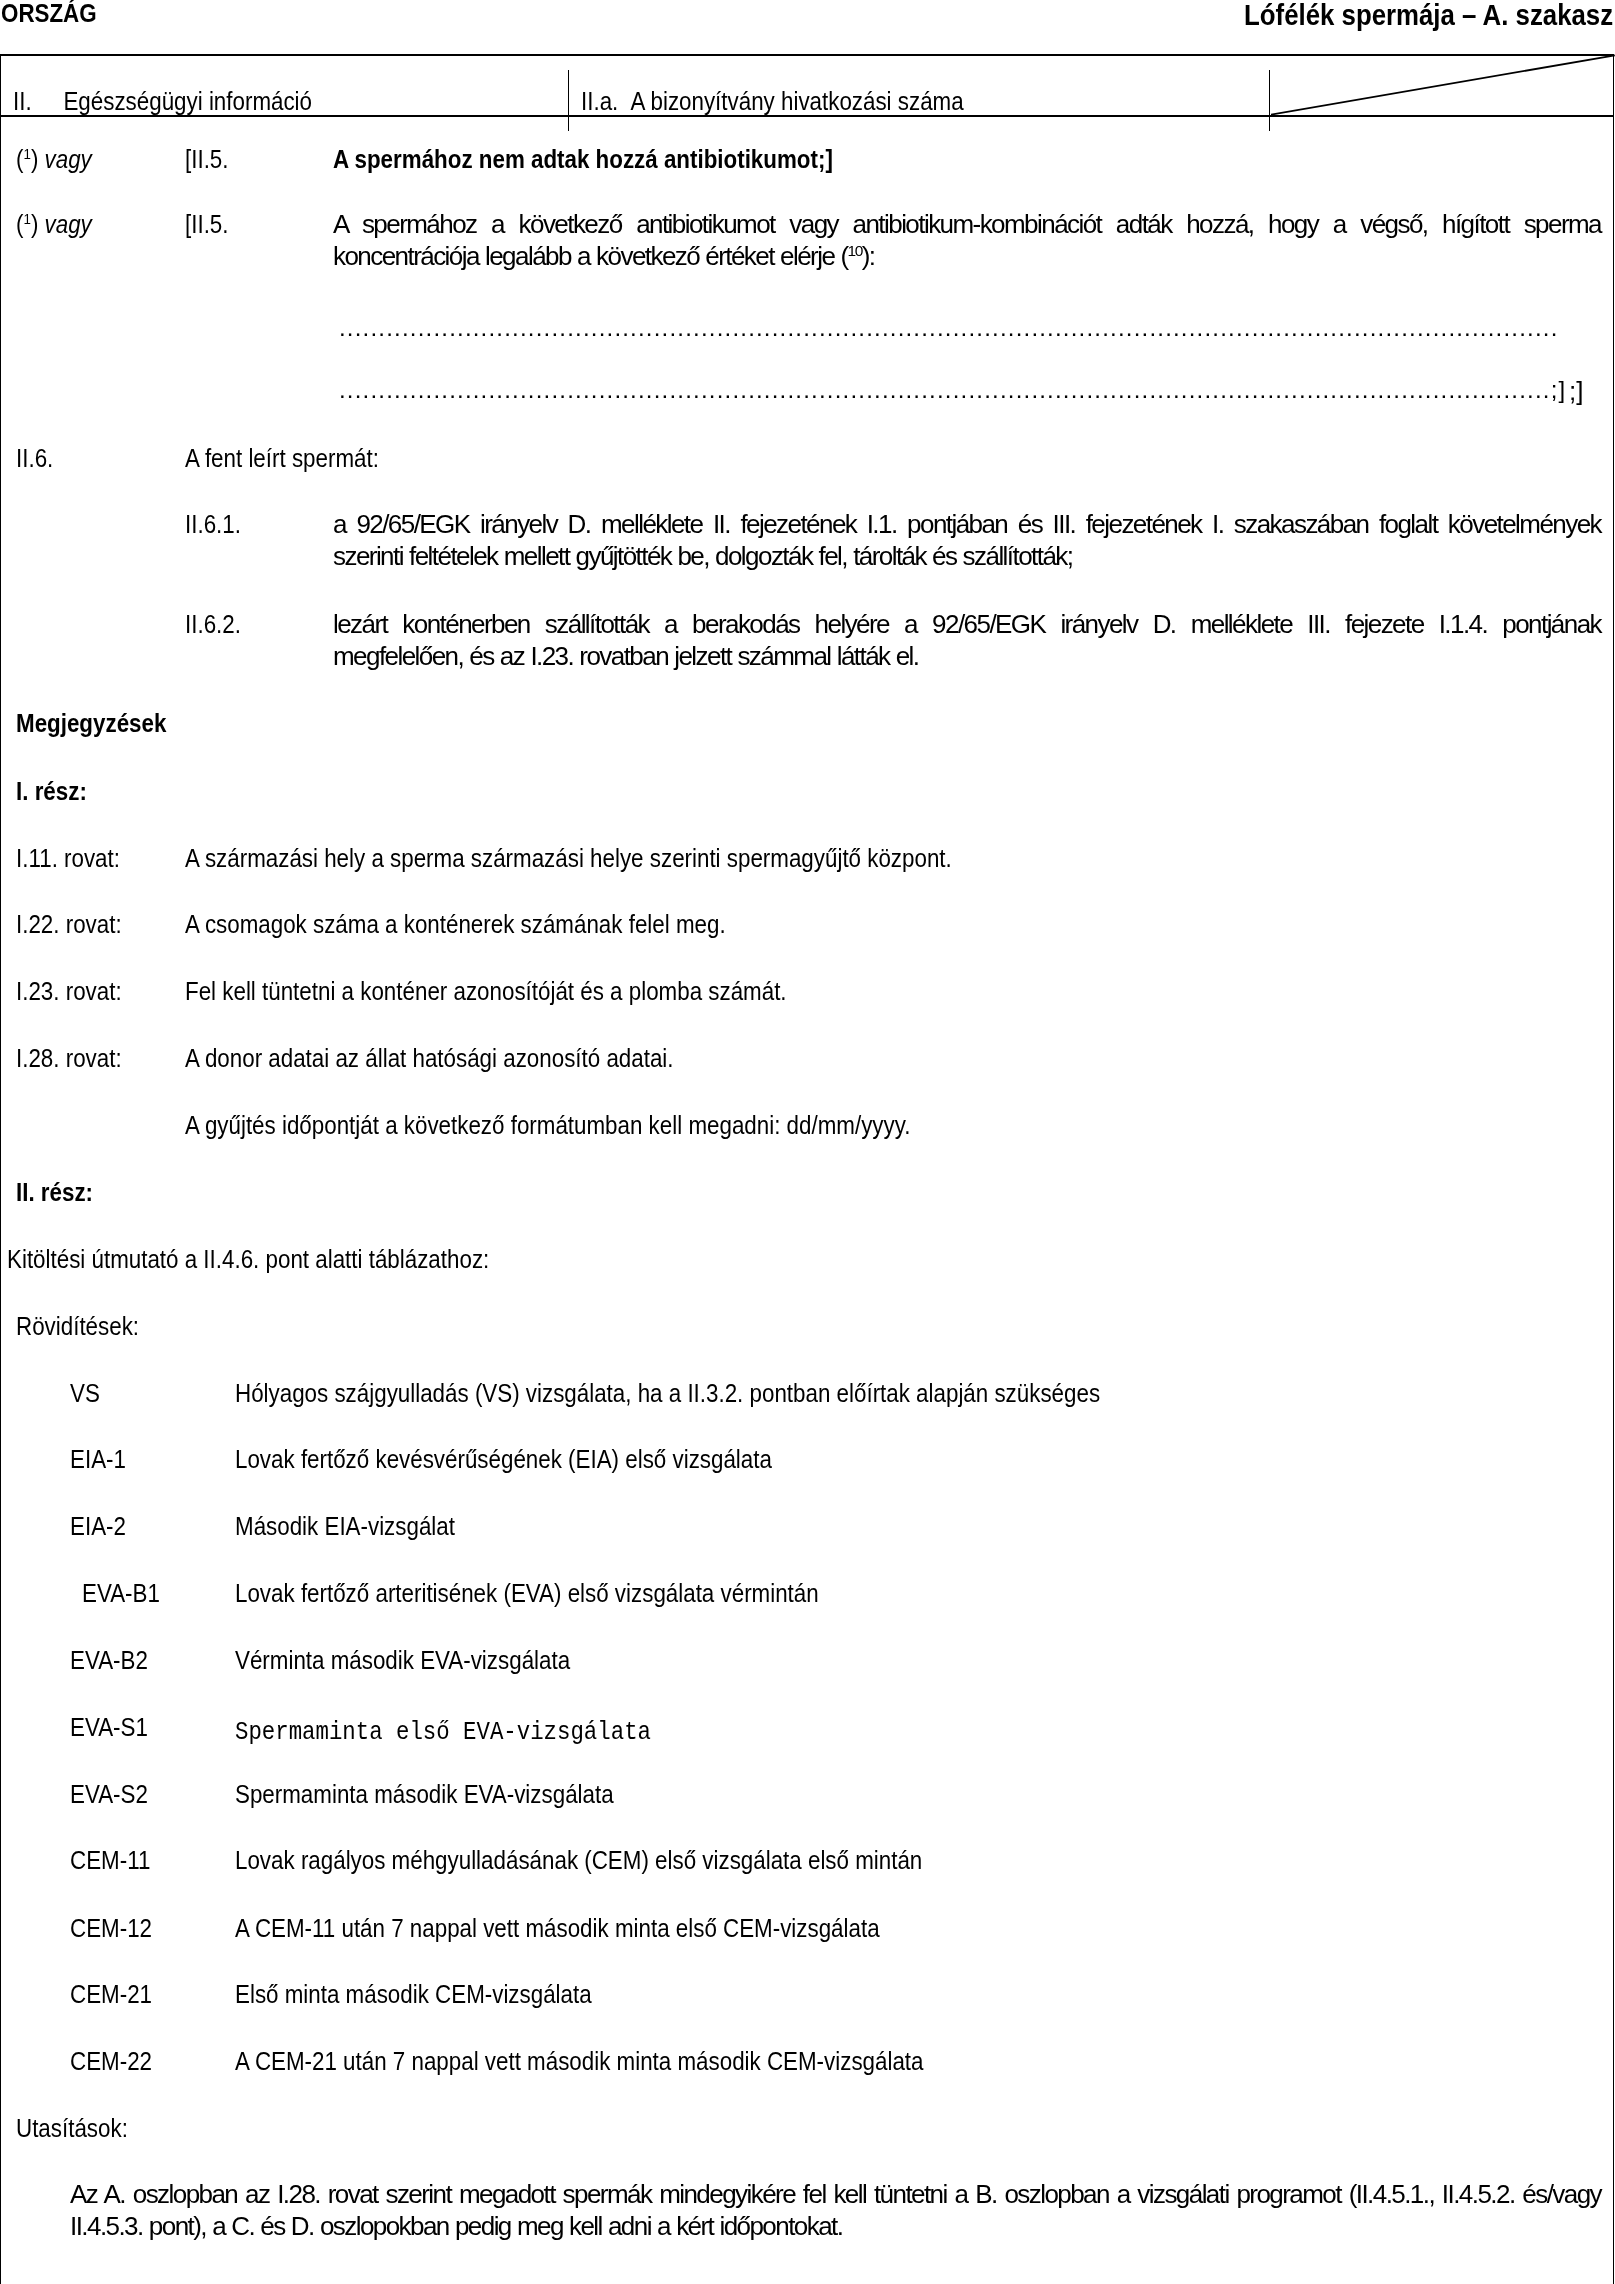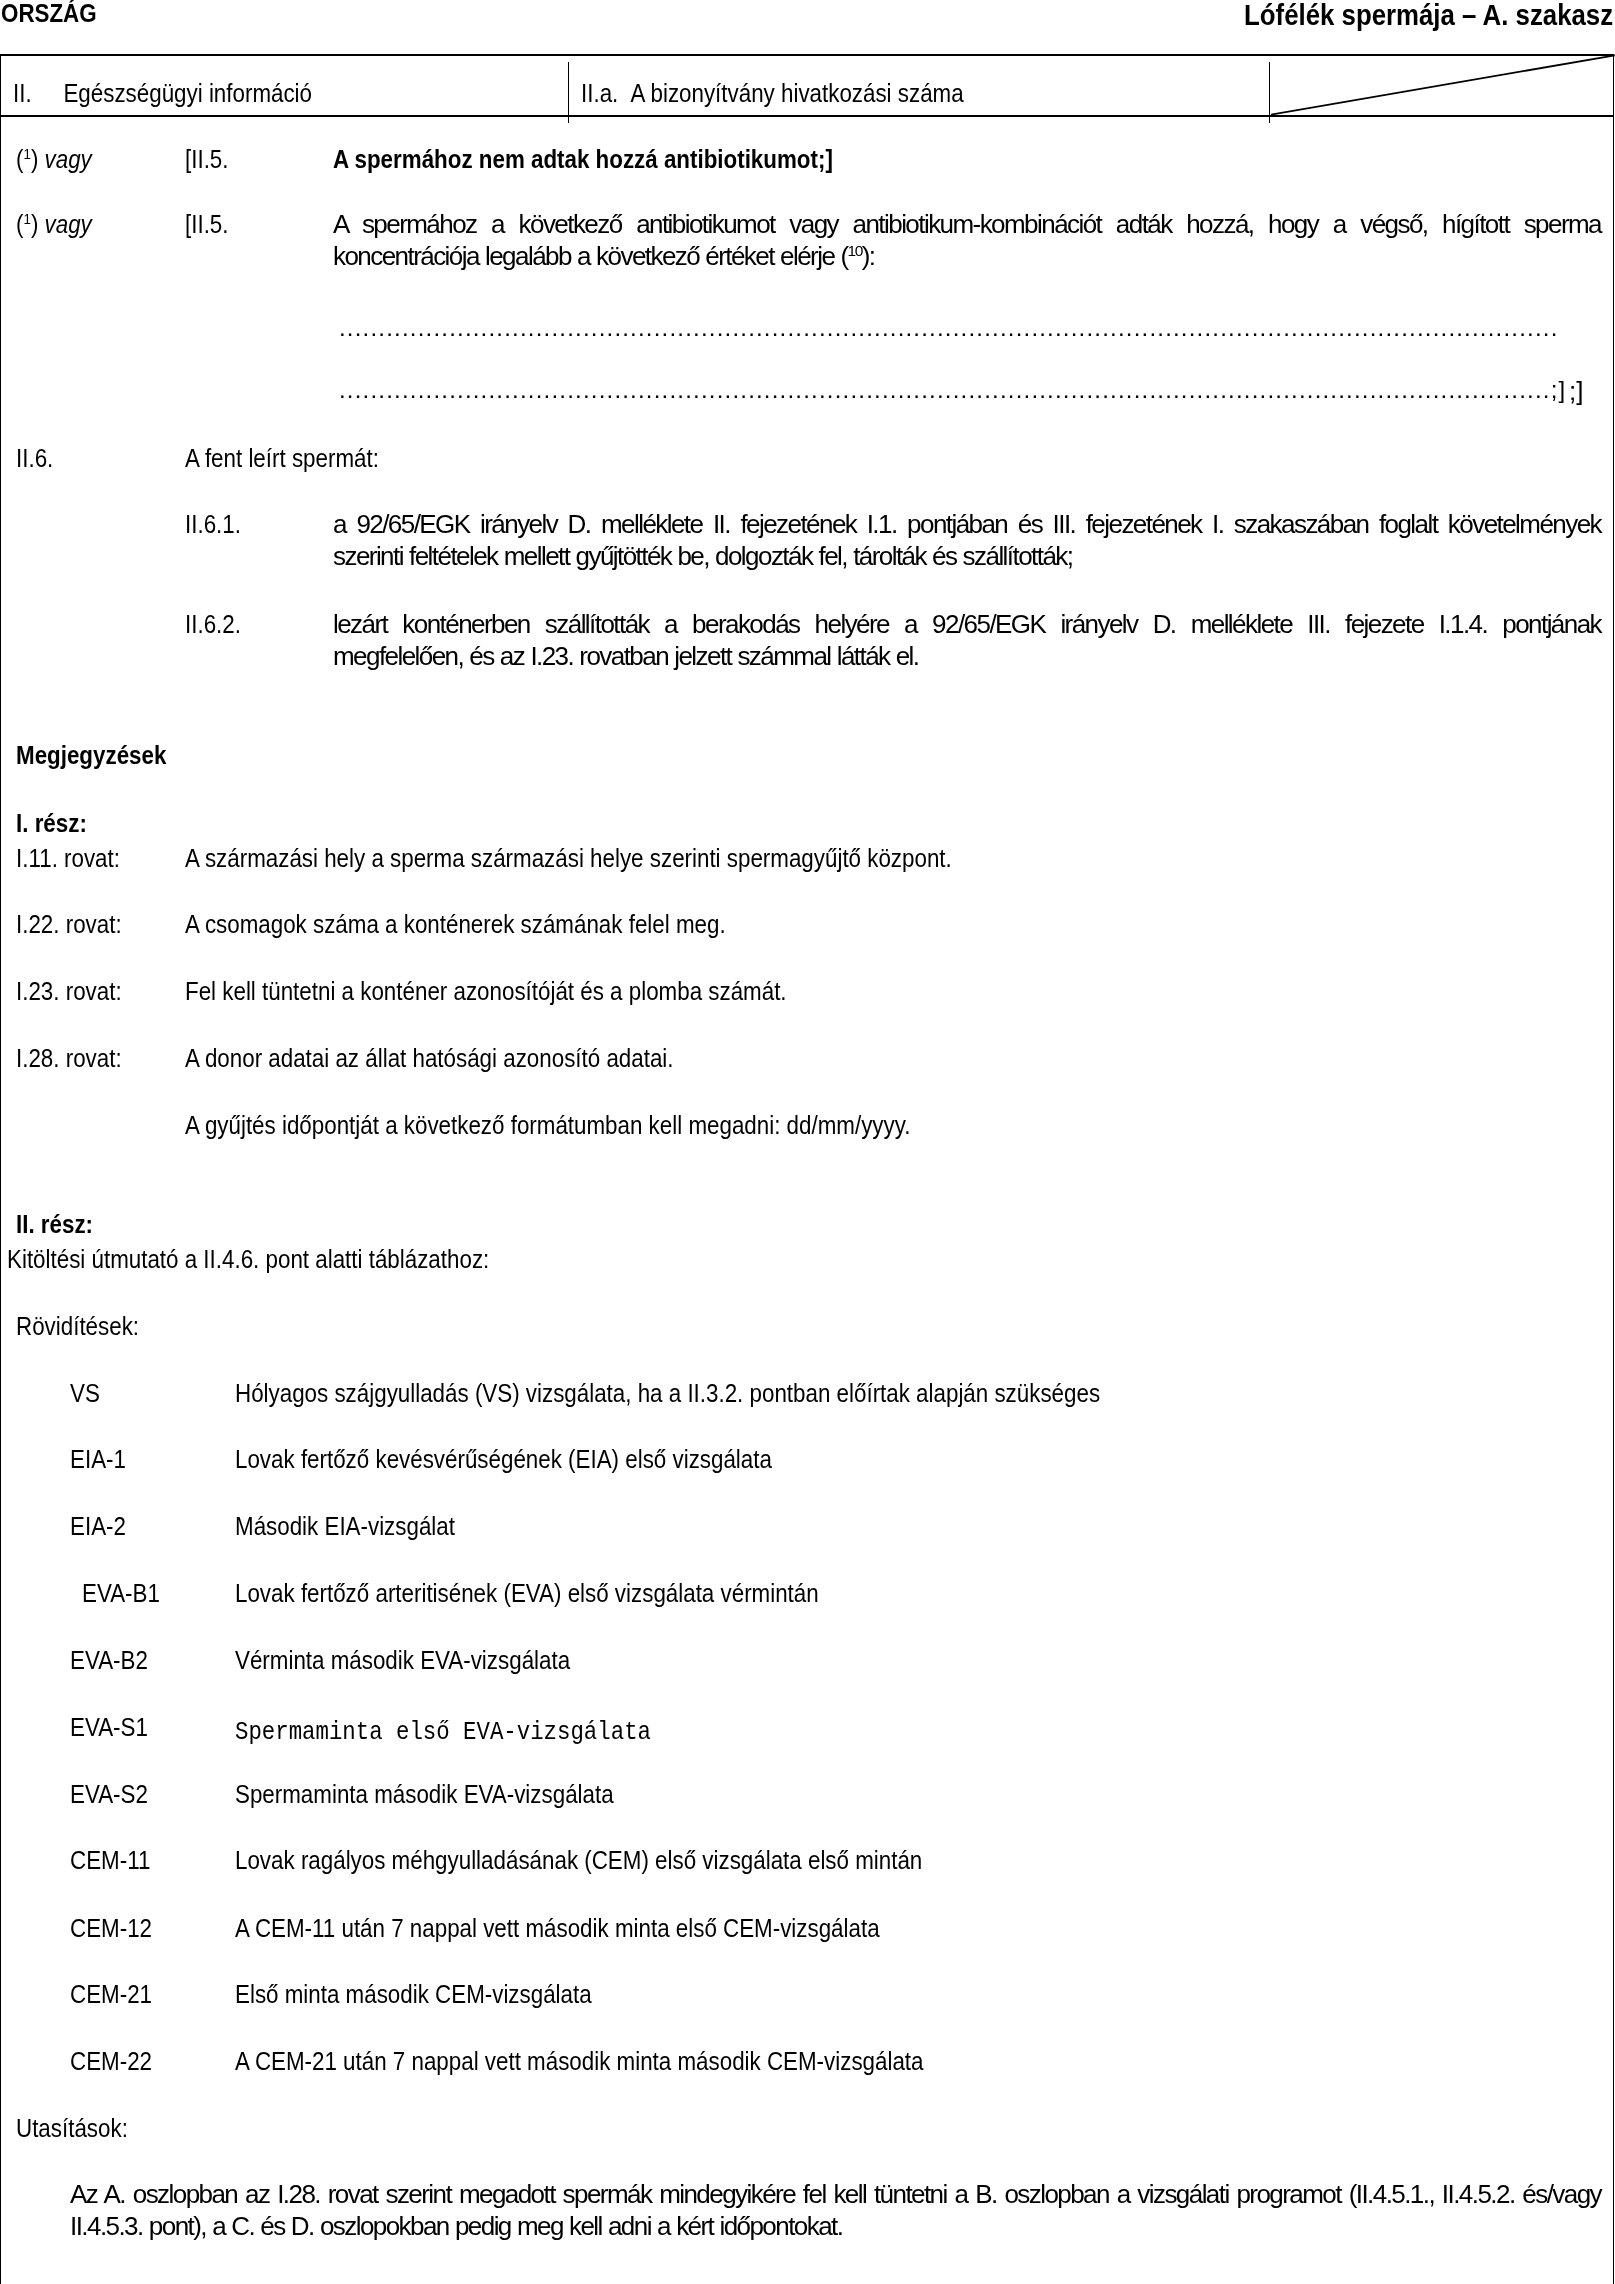--- a/index.html
+++ b/index.html
@@ -3,31 +3,31 @@
 <meta charset="utf-8">
 <style>
   html, body { margin: 0; padding: 0; background: #ffffff; }
   body {
     width: 1616px; height: 2284px; position: relative; overflow: hidden;
     font-family: "Liberation Sans", sans-serif; color: #000000;
   }
   .narrow { transform: scaleX(0.86); transform-origin: left center; white-space: nowrap; display: inline-block; }
   .abs { position: absolute; }
   .txt { font-size: 26px; line-height: 30px; }
-  .bold { font-weight: bold; margin-top: 32px; }
+  .bold { font-weight: bold; }
 
   
   #country { left: 1.2px; top: -2.4px; font-size: 26px; font-weight: bold; }
   #section-title { right: 2.4px; top: -2.4px; font-size: 30px; font-weight: bold; text-align: right; }
   #section-title .narrow { transform-origin: right center; }
 
   
   #frame { left: 0; top: 54px; width: 1612px; height: 2235px; border-left: 1.8px solid #000; border-right: 1.8px solid #000; border-top: 2.4px solid #000; }
   #header-row { left: 0; top: 54px; width: 1614px; height: 61px; border-bottom: 2.4px solid #000; }
-  .hcell { position: absolute; top: 8px; height: 61px; display: flex; align-items: center; }
+  .hcell { position: absolute; top: 16px; height: 61px; display: flex; align-items: center; }
   #hc1 { left: 0; width: 568px; border-right: 1.8px solid #000; }
   #hc2 { left: 569px; width: 700px; border-right: 1.8px solid #000; }
   #hc3 { left: 1271px; width: 344px; }
   #diag { position: absolute; left: 1271px; top: 54px; }
 
   
   .label { position: absolute; }
   .justify { position: absolute; text-align: justify; text-align-last: left; font-size: 26px; line-height: 32px; letter-spacing: -0.06em; word-spacing: 0.02em; }
   .dots { position: absolute; overflow: hidden; white-space: nowrap; font-size: 24px; letter-spacing: 1.2px; }
   sup { font-size: 15.5px; line-height: 0; vertical-align: 9.5px; }

